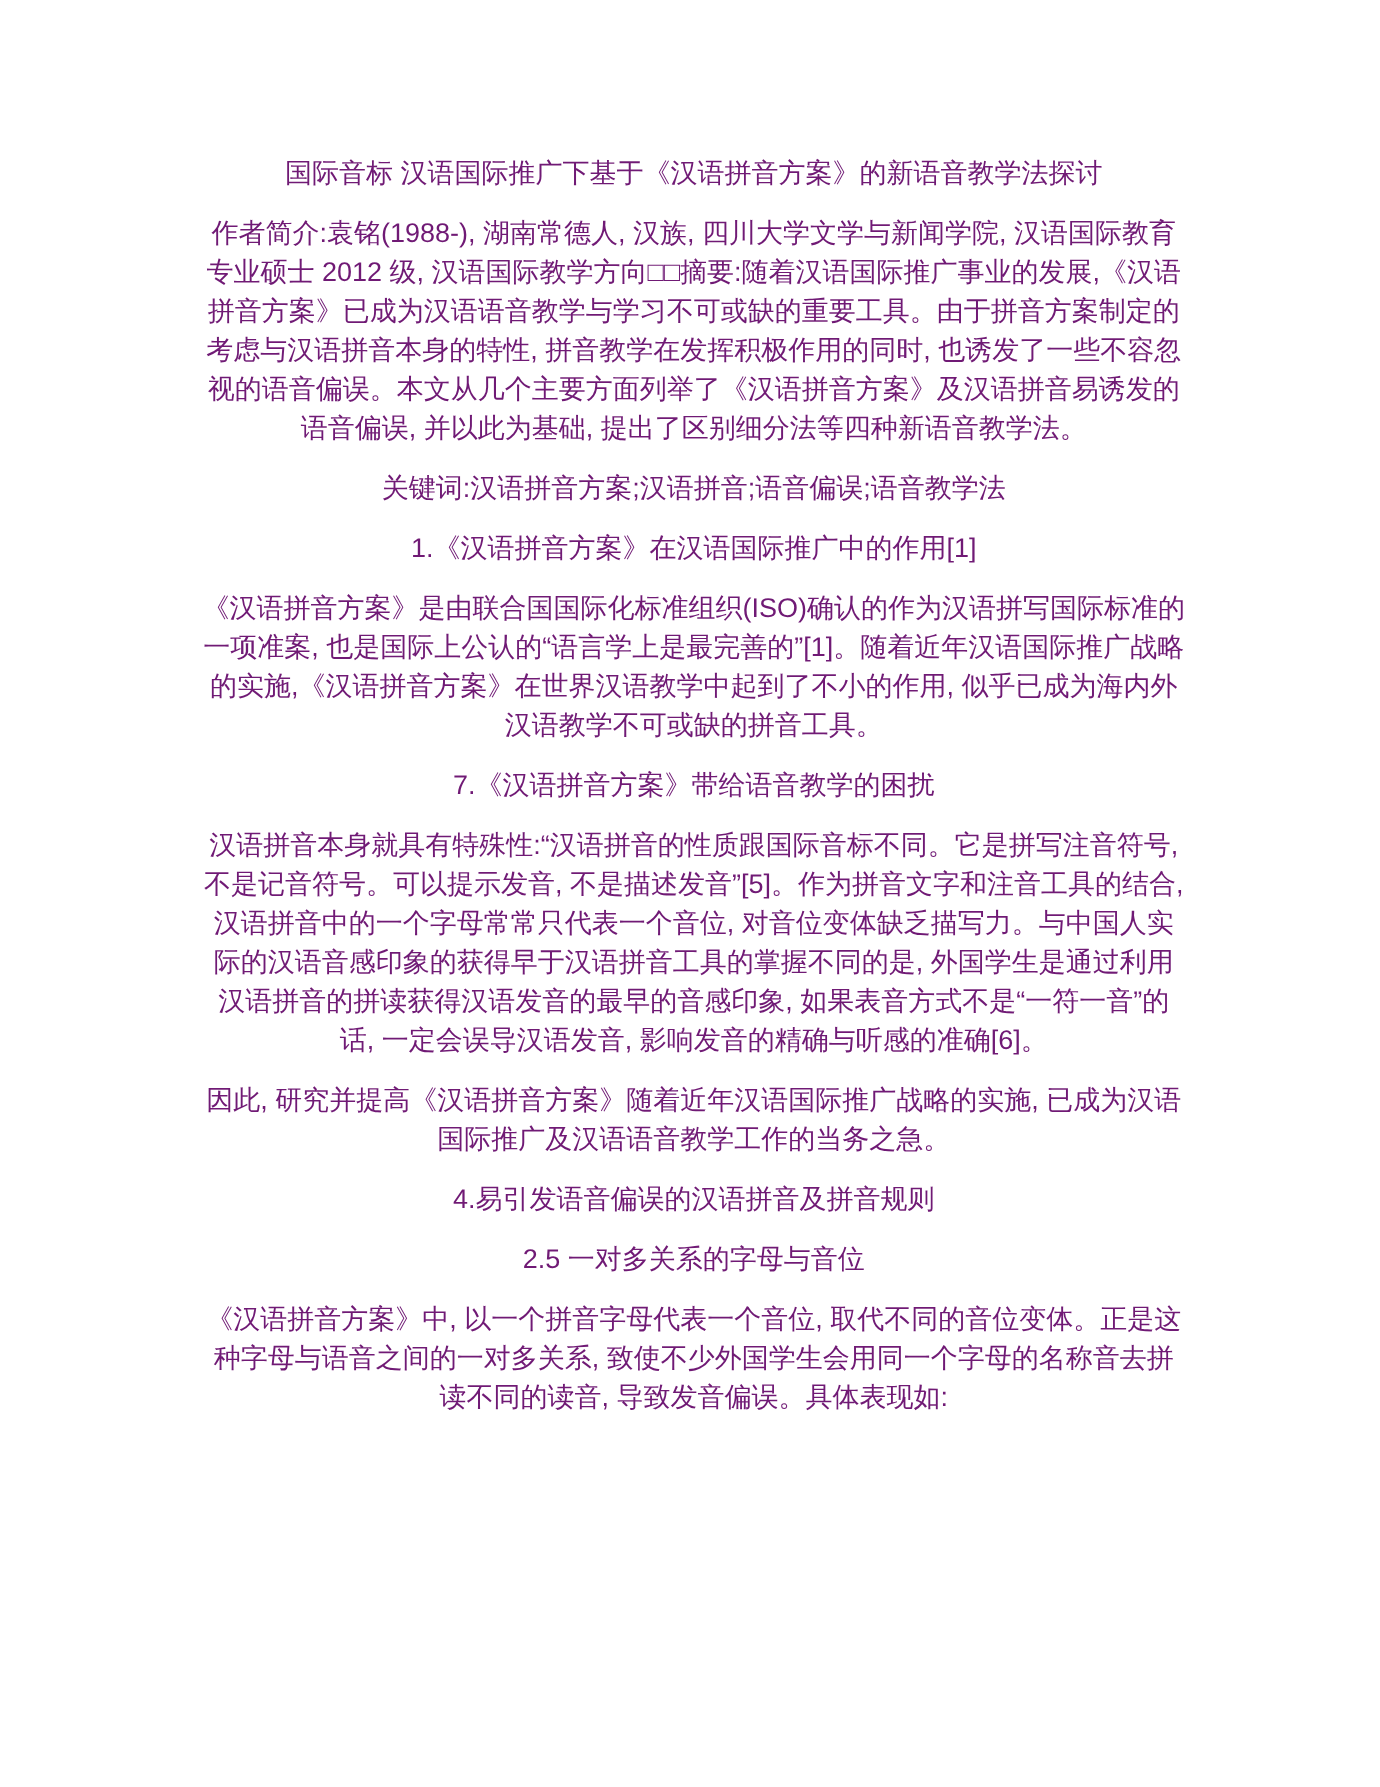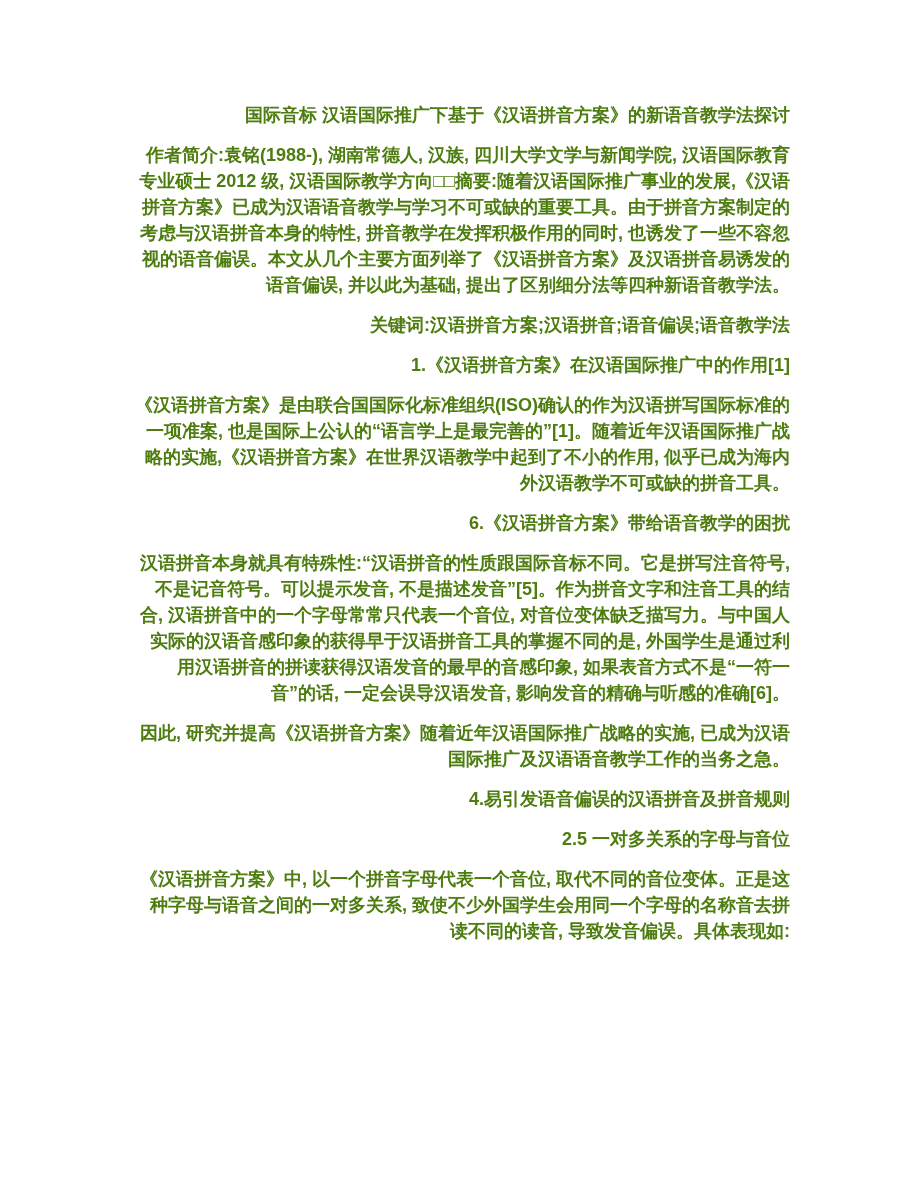--- a/index.html
+++ b/index.html
@@ -17,42 +17,42 @@
   .doc {
     position: absolute;
     left: 135px;
     top: 102px;
     width: 655px;
   }
   .doc p {
     margin: 0 0 14px 0;
     font-size: 18px;
     line-height: 26px;
-    color: #4d7c0f;
-    font-weight: 700;
-    text-align: right;
+    color: #701a75;
+    font-weight: 400;
+    text-align: center;
     word-break: break-all;
   }
 </style>
 </head>
 <body>
 
 <div class="doc">
   <p>国际音标 汉语国际推广下基于《汉语拼音方案》的新语音教学法探讨</p>
 
   <p>作者简介:袁铭(1988-), 湖南常德人, 汉族, 四川大学文学与新闻学院, 汉语国际教育专业硕士 2012 级, 汉语国际教学方向□□摘要:随着汉语国际推广事业的发展,《汉语拼音方案》已成为汉语语音教学与学习不可或缺的重要工具。由于拼音方案制定的考虑与汉语拼音本身的特性, 拼音教学在发挥积极作用的同时, 也诱发了一些不容忽视的语音偏误。本文从几个主要方面列举了《汉语拼音方案》及汉语拼音易诱发的语音偏误, 并以此为基础, 提出了区别细分法等四种新语音教学法。</p>
 
   <p>关键词:汉语拼音方案;汉语拼音;语音偏误;语音教学法</p>
 
   <p>1.《汉语拼音方案》在汉语国际推广中的作用[1]</p>
 
   <p>《汉语拼音方案》是由联合国国际化标准组织(ISO)确认的作为汉语拼写国际标准的一项准案, 也是国际上公认的“语言学上是最完善的”[1]。随着近年汉语国际推广战略的实施,《汉语拼音方案》在世界汉语教学中起到了不小的作用, 似乎已成为海内外汉语教学不可或缺的拼音工具。</p>
 
 
-  <p>6.《汉语拼音方案》带给语音教学的困扰</p>
+  <p>7.《汉语拼音方案》带给语音教学的困扰</p>
 
   <p>汉语拼音本身就具有特殊性:“汉语拼音的性质跟国际音标不同。它是拼写注音符号, 不是记音符号。可以提示发音, 不是描述发音”[5]。作为拼音文字和注音工具的结合, 汉语拼音中的一个字母常常只代表一个音位, 对音位变体缺乏描写力。与中国人实际的汉语音感印象的获得早于汉语拼音工具的掌握不同的是, 外国学生是通过利用汉语拼音的拼读获得汉语发音的最早的音感印象, 如果表音方式不是“一符一音”的话, 一定会误导汉语发音, 影响发音的精确与听感的准确[6]。</p>
 
   <p>因此, 研究并提高《汉语拼音方案》随着近年汉语国际推广战略的实施, 已成为汉语国际推广及汉语语音教学工作的当务之急。</p>
 
   <p>4.易引发语音偏误的汉语拼音及拼音规则</p>
 
   <p>2.5 一对多关系的字母与音位</p>
 
   <p>《汉语拼音方案》中, 以一个拼音字母代表一个音位, 取代不同的音位变体。正是这种字母与语音之间的一对多关系, 致使不少外国学生会用同一个字母的名称音去拼读不同的读音, 导致发音偏误。具体表现如:</p>

